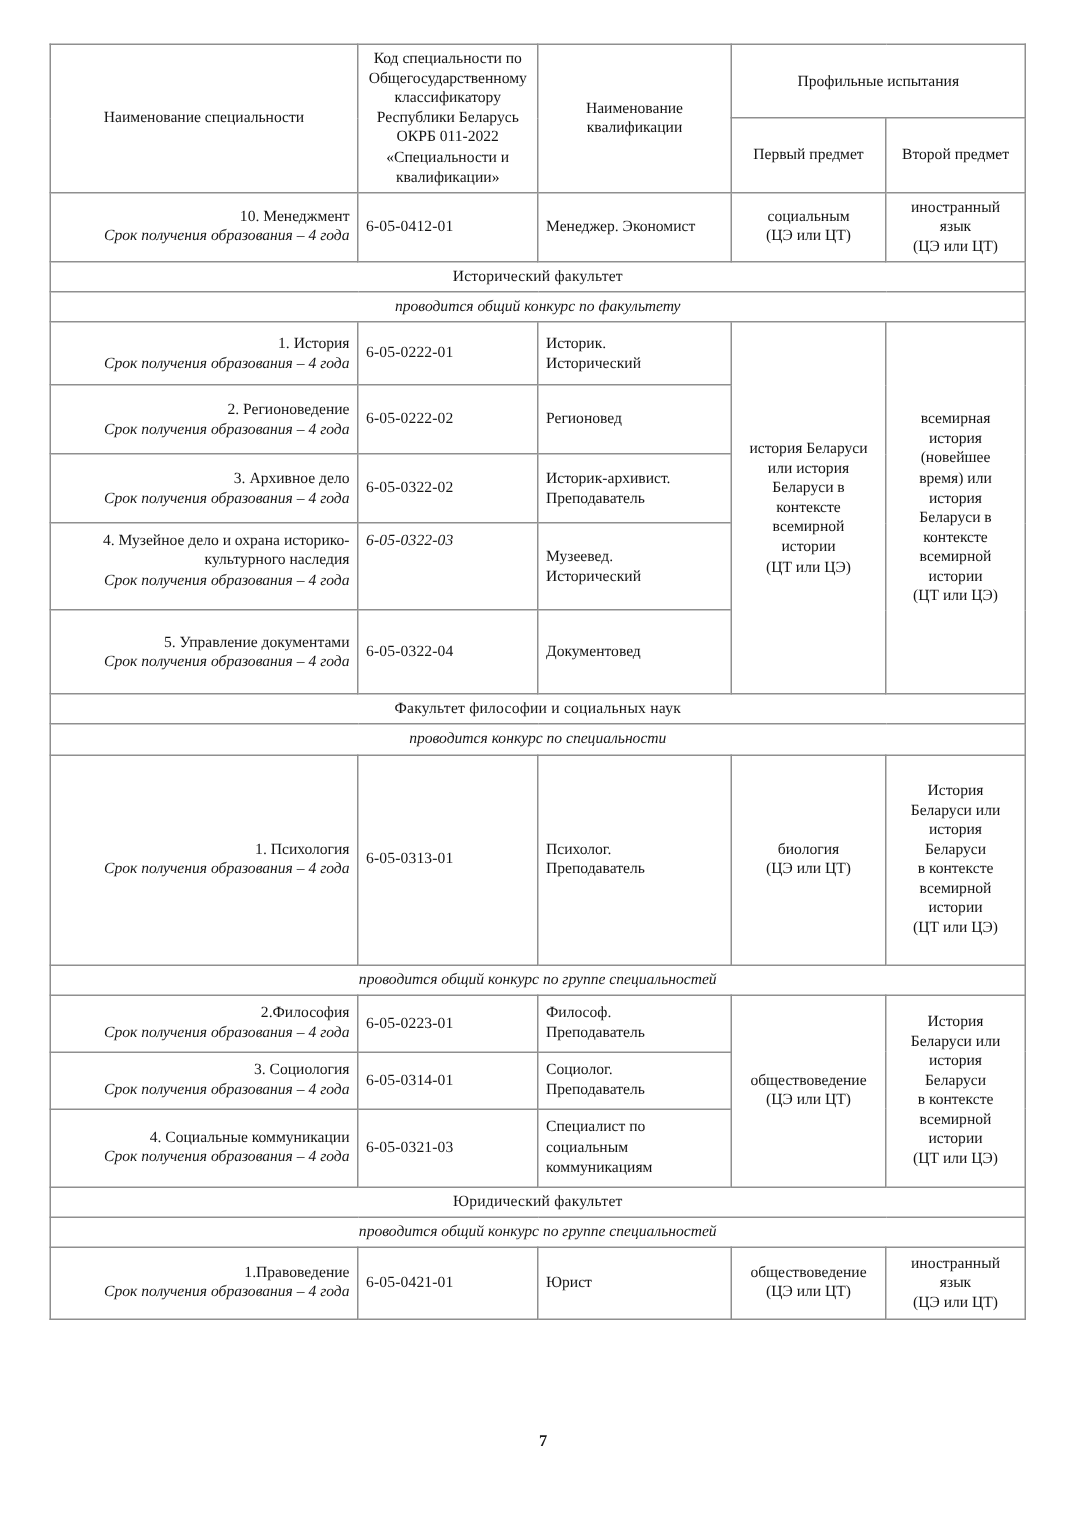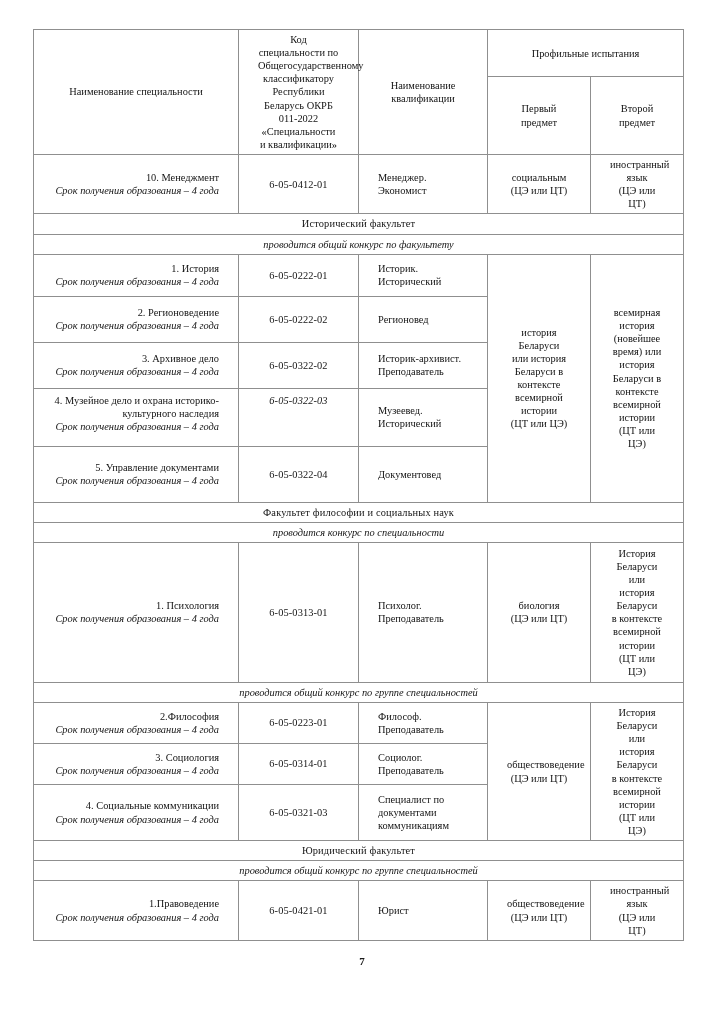--- a/index.html
+++ b/index.html
@@ -31,21 +31,21 @@
     top: 29px;
     width: 650px;
     border-collapse: collapse;
     table-layout: fixed;
     background: #ffffff;
   }
 
   table.spec-table td,
   table.spec-table th {
     border: 1px solid #8f8f8f;
-    padding: 3px 19px;
+    padding: 3px 5px;
     font-size: 10.4px;
     line-height: 1.26;
     vertical-align: middle;
     font-weight: normal;
     background: #ffffff;
   }
 
   
   col.c-name  { width: 205px; }
   col.c-code  { width: 120px; }
@@ -76,21 +76,21 @@
   }
   .cell-name .spec-title {
     display: block;
     font-style: normal;
   }
   .cell-name .spec-term {
     display: block;
     font-style: italic;
   }
   .cell-code {
-    text-align: center;
+    text-align: left;
     vertical-align: middle;
     letter-spacing: 0.1px;
   }
   .cell-code.top { vertical-align: top; padding-top: 5px; font-style: italic; }
   .cell-qual {
     text-align: left;
     vertical-align: middle;
     padding-left: 6px;
     padding-right: 4px;
   }
@@ -310,21 +310,21 @@
 Преподаватель</td>
       </tr>
 
       <tr style="height:52px">
         <td class="cell-name">
           <span class="spec-title">4. Социальные коммуникации</span>
           <span class="spec-term">Срок получения образования – 4 года</span>
         </td>
         <td class="cell-code">6-05-0321-03</td>
         <td class="cell-qual nowrap-block">Специалист по
-документами
+социальным
 коммуникациям</td>
       </tr>
 
       <tr class="row-faculty">
         <td colspan="5">Юридический факультет</td>
       </tr>
       <tr class="row-contest">
         <td colspan="5">проводится общий конкурс по группе специальностей</td>
       </tr>
 

